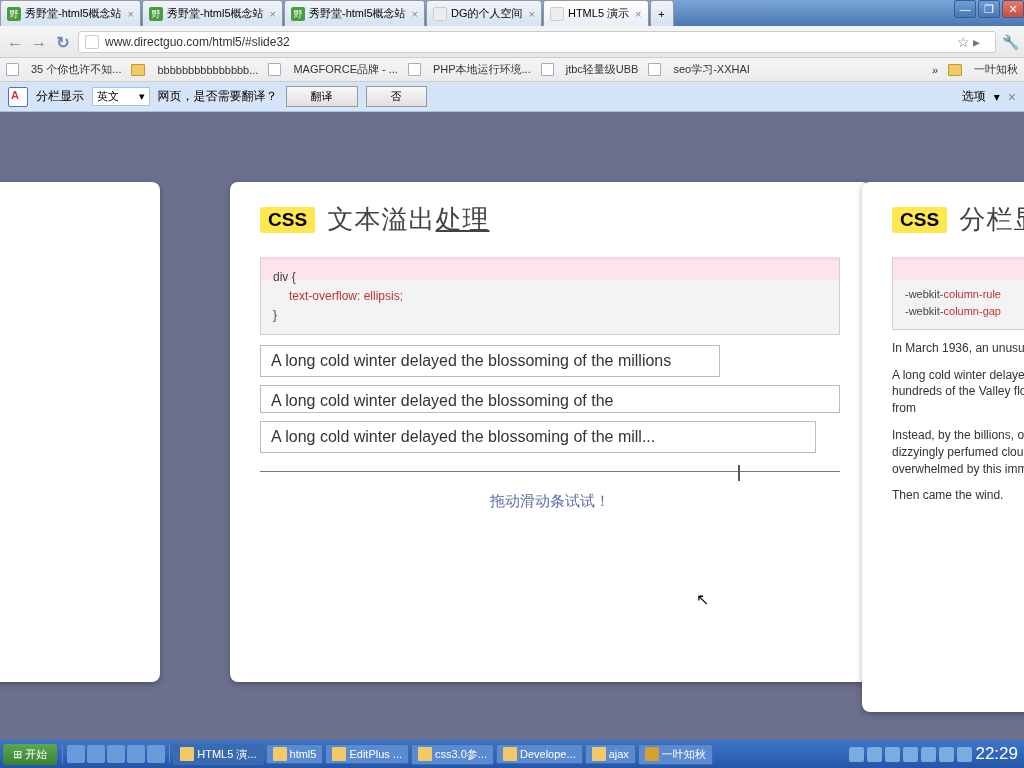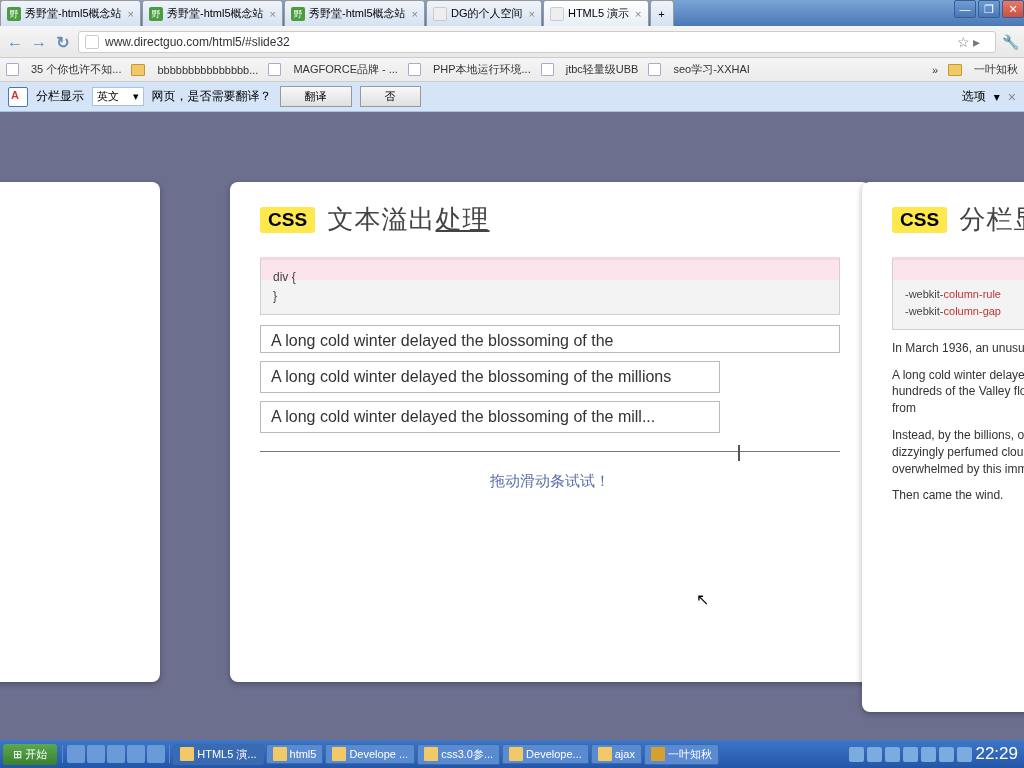--- a/index.html
+++ b/index.html
@@ -27,21 +27,21 @@
 .bookmarks{height:24px;background:linear-gradient(#f5f5f5,#ebebeb);border-bottom:1px solid #ccc;display:flex;align-items:center;padding:0 6px;gap:10px;font-size:11px;color:#333;}
 .bm{display:flex;align-items:center;gap:12px;}
 .doc-ico{width:13px;height:13px;background:#fff;border:1px solid #aac;border-radius:1px;}
 .fold-ico{width:14px;height:12px;background:#f2c968;border:1px solid #c89830;border-radius:1px;}
 .bookmarks .spacer{flex:1;}
 
 
 .transbar{height:30px;background:#d5e5f7;border-bottom:1px solid #a8c3e0;display:flex;align-items:center;padding:0 8px;gap:8px;font-size:12px;}
 .transbar .gico{width:20px;height:20px;background:#fff;border:1px solid #4a78b5;border-radius:2px;position:relative;}
 .transbar .gico::before{content:"A";color:#d33;font-weight:bold;font-size:11px;position:absolute;left:2px;top:1px;}
-.selbox{background:#fff;border:1px solid #a8c3e0;padding:1px 4px;font-size:11px;display:flex;align-items:center;gap:14px;}
+.selbox{background:#fff;border:1px solid #a8c3e0;padding:1px 4px;font-size:11px;display:flex;align-items:center;gap:20px;}
 .tbtn{background:linear-gradient(#f8f8f8,#e0e0e0);border:1px solid #999;padding:2px 24px;font-size:11px;border-radius:0;}
 .transbar .sp{flex:1;}
 .xg{color:#888;font-size:14px;}
 
 
 .content{position:absolute;top:112px;left:0;right:0;bottom:28px;background:#6d6f8f;overflow:hidden;}
 .slide{position:absolute;background:#fff;border-radius:8px;box-shadow:0 2px 6px rgba(0,0,0,0.3);padding:20px 30px;}
 .slide.left{left:-280px;top:70px;width:440px;height:500px;}
 .slide.center{left:198px;top:70px;width:640px;height:500px;margin-left:32px;}
 .slide.right{left:862px;top:70px;width:500px;height:530px;}
@@ -198,26 +198,27 @@
     
   </div>
 
   <div class="slide center">
     <div>
       <span class="cssbadge">CSS</span>
       <span class="slidetitle"><span>文本溢出</span><u>处理</u></span>
     </div>
     <div class="codebox">
       <div class="l1">div {</div>
+      <div class="l2">text-overflow: ellipsis;</div>
       <div class="l1">}</div>
     </div>
     <div class="demo">
+      <div class="textbox clip" style="width:460px">A long cold winter delayed the blossoming of the millions</div>
       <div class="textbox h1">A long cold winter delayed the blossoming of the</div>
-      <div class="textbox clip" style="width:460px">A long cold winter delayed the blossoming of the millions</div>
-      <div class="textbox ell" style="width:460px">A long cold winter delayed the blossoming of the mill...</div>
+      <div class="textbox ell" style="width:556px">A long cold winter delayed the blossoming of the mill...</div>
       <div class="sliderline">
           <div class="handle"></div>
         </div>
       <div class="hint">拖动滑动条试试！</div>
     </div>
   </div>
 
   <div class="slide right">
     <div>
       <span class="cssbadge">CSS</span>
@@ -254,21 +255,21 @@
   <div class="task active">
       <span class="tico"></span>
       <span>HTML5 演...</span>
     </div>
   <div class="task">
       <span class="tico"></span>
       <span>html5</span>
     </div>
   <div class="task">
       <span class="tico"></span>
-      <span>Develope ...</span>
+      <span>EditPlus ...</span>
     </div>
   <div class="task">
       <span class="tico"></span>
       <span>css3.0参...</span>
     </div>
   <div class="task">
       <span class="tico"></span>
       <span>Develope...</span>
     </div>
   <div class="task">

